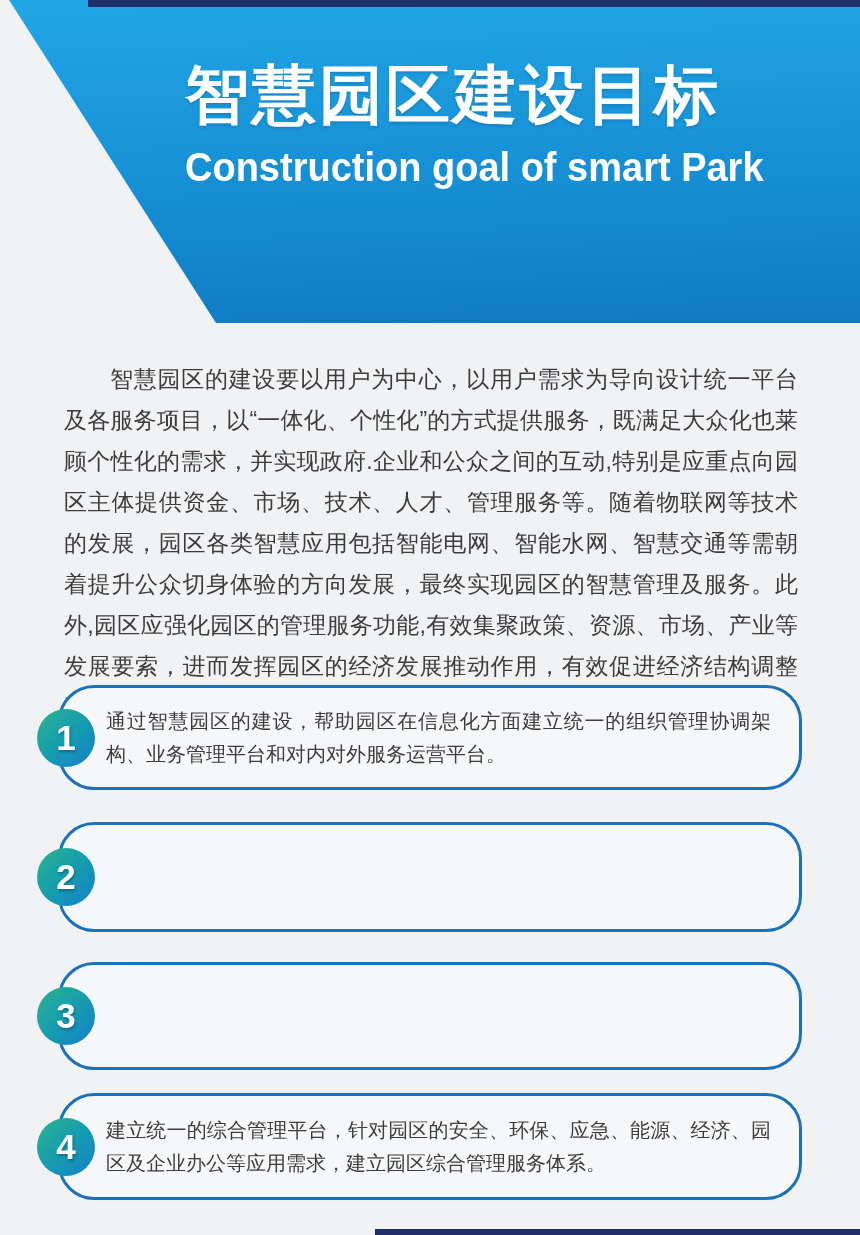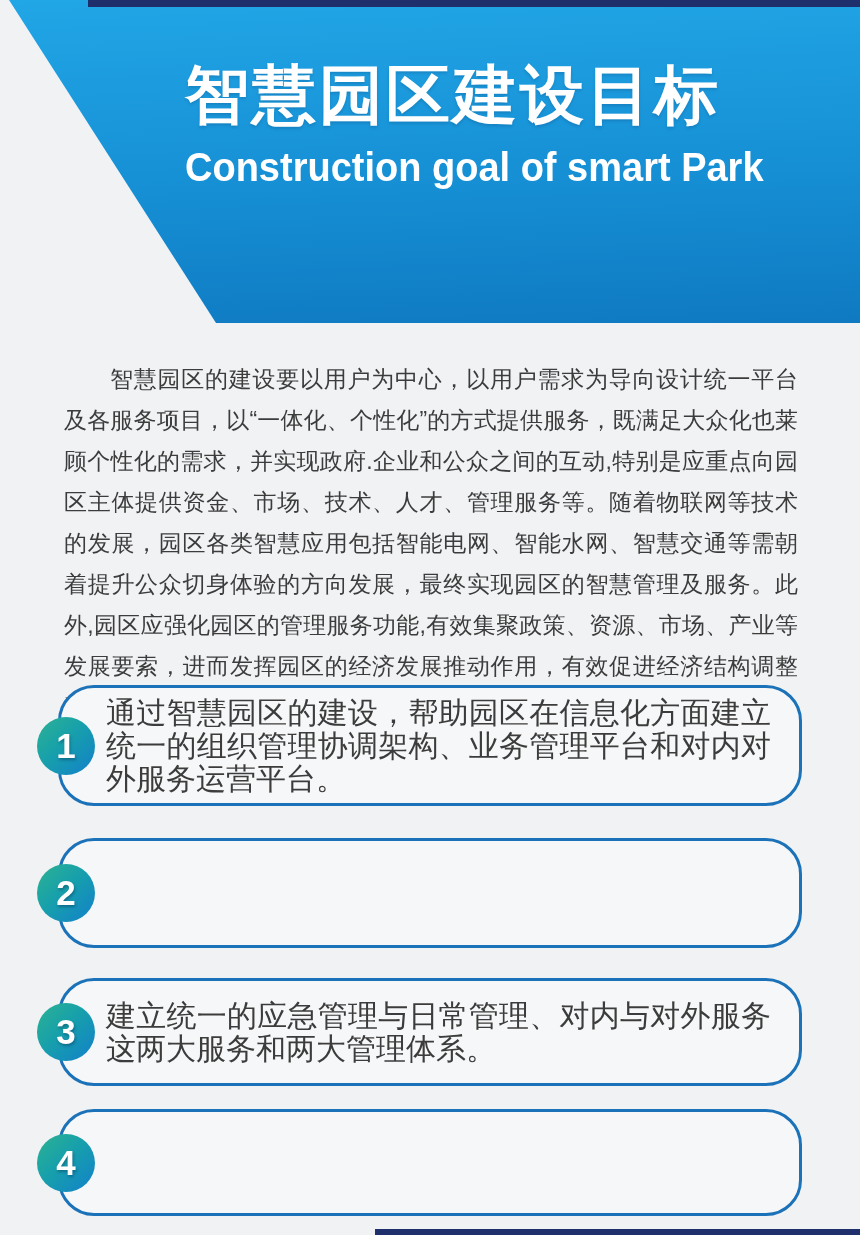--- a/index.html
+++ b/index.html
@@ -40,21 +40,21 @@
     position:relative;box-sizing:border-box;width:744px;
     border:3px solid #1b72b8;border-radius:36px;background:#f6f7f8;
     display:flex;align-items:center;
     padding:8px 28px 8px 45px;
   }
   .item-box.b1{min-height:105px;margin-bottom:32px;}
   .item-box.b2{min-height:110px;margin-bottom:30px;}
   .item-box.b3{min-height:108px;margin-bottom:23px;}
   .item-box.b4{min-height:107px;}
   .item-text{
-    font-size:30px;line-height:33px;color:#3c3c3c;text-align:justify;width:100%;
+    font-size:20px;line-height:33px;color:#3c3c3c;text-align:justify;width:100%;
   }
   .b2 .item-text{line-height:30px;}
   .num-badge{
     position:absolute;left:-24px;top:50%;transform:translateY(-50%);
     width:58px;height:58px;border-radius:50%;
     background:linear-gradient(135deg,#2db292 0%,#17a0ab 45%,#1280cb 100%);
     color:#ffffff;font-size:35px;font-weight:800;
     display:flex;align-items:center;justify-content:center;
     text-shadow:1px 2px 3px rgba(0,25,60,.35);
   }
@@ -80,22 +80,22 @@
     <div class="num-badge">1</div>
     <div class="item-text">通过智慧园区的建设，帮助园区在信息化方面建立统一的组织管理协调架构、业务管理平台和对内对外服务运营平台。</div>
   </div>
 
   <div class="item-box b2">
     <div class="num-badge">2</div>
   </div>
 
   <div class="item-box b3">
     <div class="num-badge">3</div>
-    <div class="item-text">建立统一的应急管理与日常管理、对内与对外服务这两大服务和两大管理体系。</div>
   </div>
 
   <div class="item-box b4">
     <div class="num-badge">4</div>
+    <div class="item-text">建立统一的综合管理平台，针对园区的安全、环保、应急、能源、经济、园区及企业办公等应用需求，建立园区综合管理服务体系。</div>
   </div>
 
 </div>
 
 <div class="footer-bar" style="background: rgb(31, 47, 107);"></div>
 
 </body></html>

